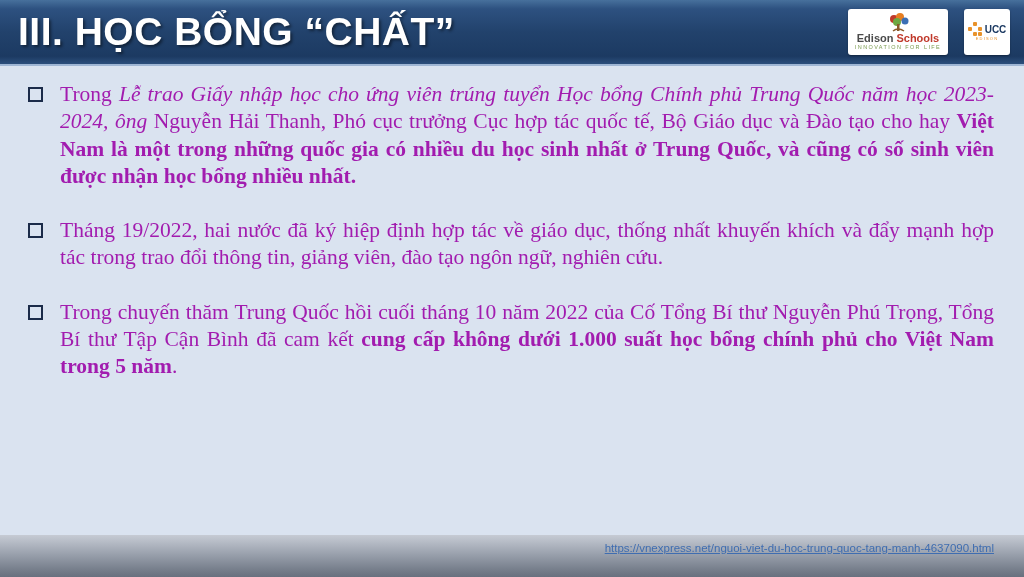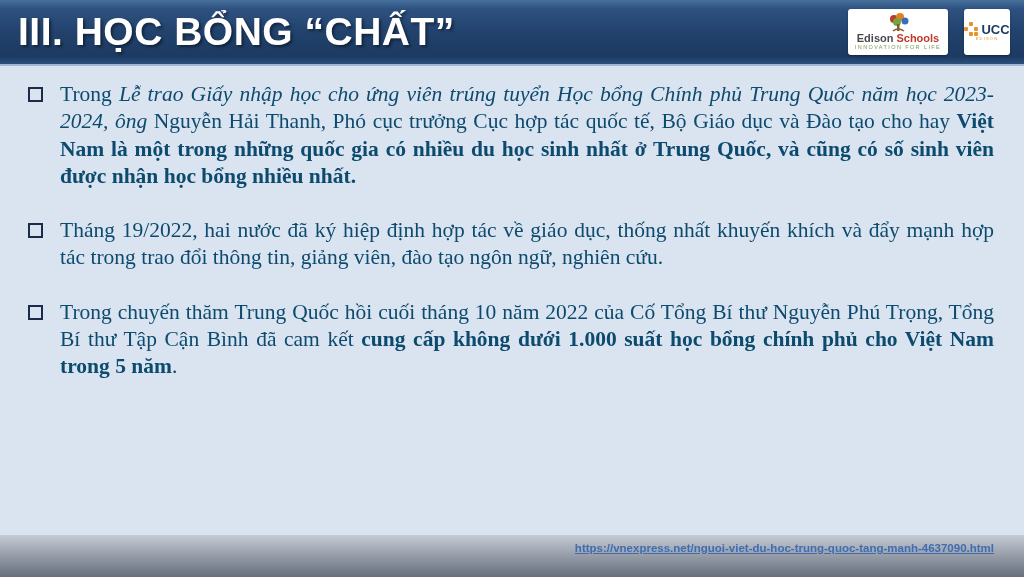--- a/index.html
+++ b/index.html
@@ -40,28 +40,28 @@
   .edison-tree { display: flex; justify-content: center; line-height: 10px; }
   .edison-row { display: flex; align-items: baseline; gap: 3px; font-family: "Liberation Sans", sans-serif; font-size: 11px; font-weight: bold; line-height: 11px; }
   .edison-word1 { color: #4a4a4a; }
   .edison-word2 { color: #c0392b; }
   .edison-tagline { font-family: "Liberation Sans", sans-serif; font-size: 5.5px; letter-spacing: 1.4px; color: #7a9b4e; line-height: 7px; }
   .logo-ucc { width: 46px; height: 46px; padding: 2px; }
   .ucc-row { display: flex; align-items: center; gap: 3px; }
   .ucc-dots { display: grid; grid-template-columns: repeat(3, 4px); grid-gap: 1px; }
   .ucc-dot { width: 4px; height: 4px; background: #e8922a; border-radius: 1px; }
   .ucc-dot.off { background: transparent; }
-  .ucc-text { font-family: "Liberation Sans", sans-serif; font-weight: bold; font-size: 13px; color: #1c3a62; line-height: 13px; }
+  .ucc-text { font-family: "Liberation Sans", sans-serif; font-weight: bold; font-size: 10px; color: #1c3a62; line-height: 13px; }
   .ucc-sub { font-family: "Liberation Sans", sans-serif; font-size: 4px; letter-spacing: 1.2px; color: #e8922a; line-height: 6px; }
 
   
   .content {
     flex: 1 1 auto;
     padding: 15px 30px 0 26px;
-    color: #0c4a6e;
+    color: #a21caf;
     overflow: hidden;
   }
   .bullet-row { display: flex; margin-bottom: 27px; }
   .bullet-marker {
     flex: 0 0 15px; width: 15px; height: 15px;
     border: 2.6px solid #1b2b49;
     margin: 6px 17px 0 2px;
     background: transparent;
   }
   .bullet-text {
@@ -73,21 +73,20 @@
   .seg-n { font-style: normal; font-weight: normal; }
   .seg-i { font-style: italic; font-weight: normal; }
   .seg-b { font-style: normal; font-weight: bold; }
 
   
   .footer {
     flex: 0 0 42px; height: 42px;
     background: linear-gradient(180deg, #c6cbd4 0%, #9aa1ad 45%, #747c89 85%, #68707e 100%);
     text-align: right;
     padding: 3px 30px 0 0;
-    font-weight: bold;
   }
   .source-link {
     font-family: "Liberation Sans", sans-serif;
     font-size: 11.5px;
     color: #3f6db0;
     text-decoration: underline;
     cursor: pointer;
   }
 </style>
 </head>

